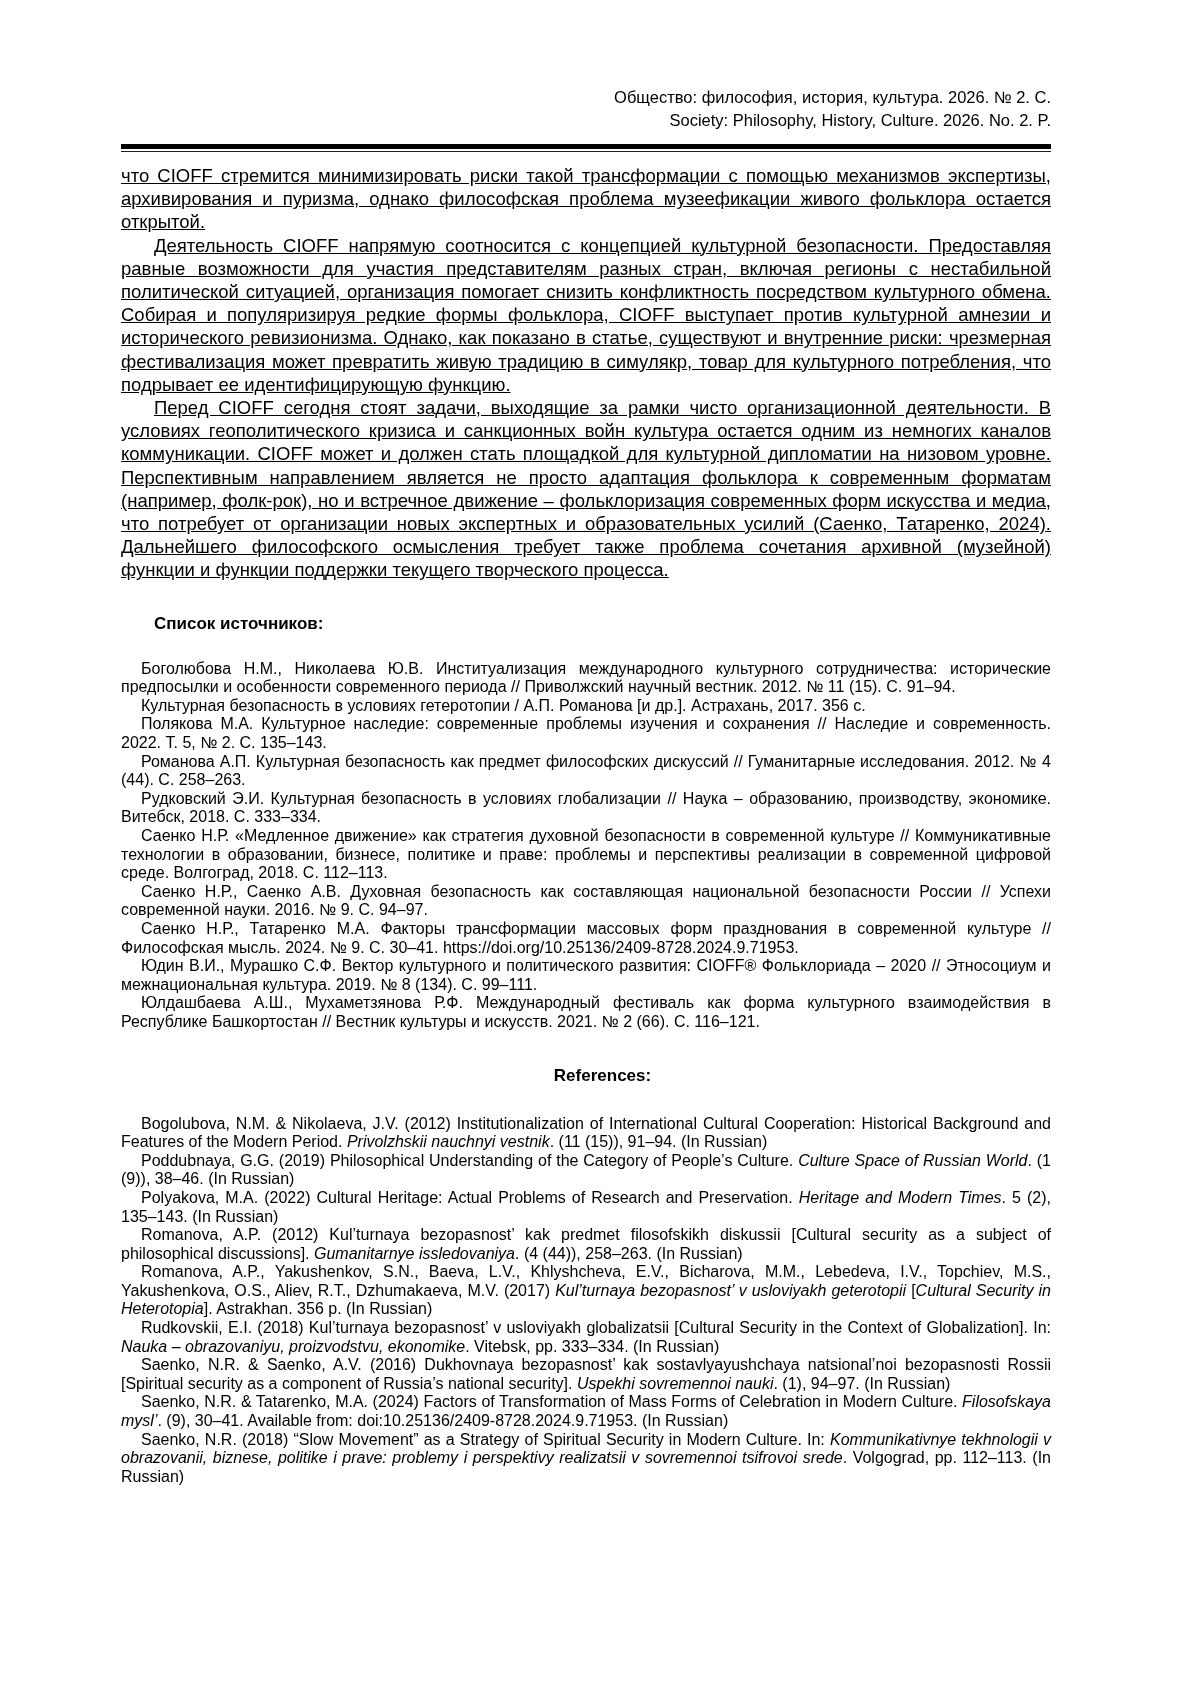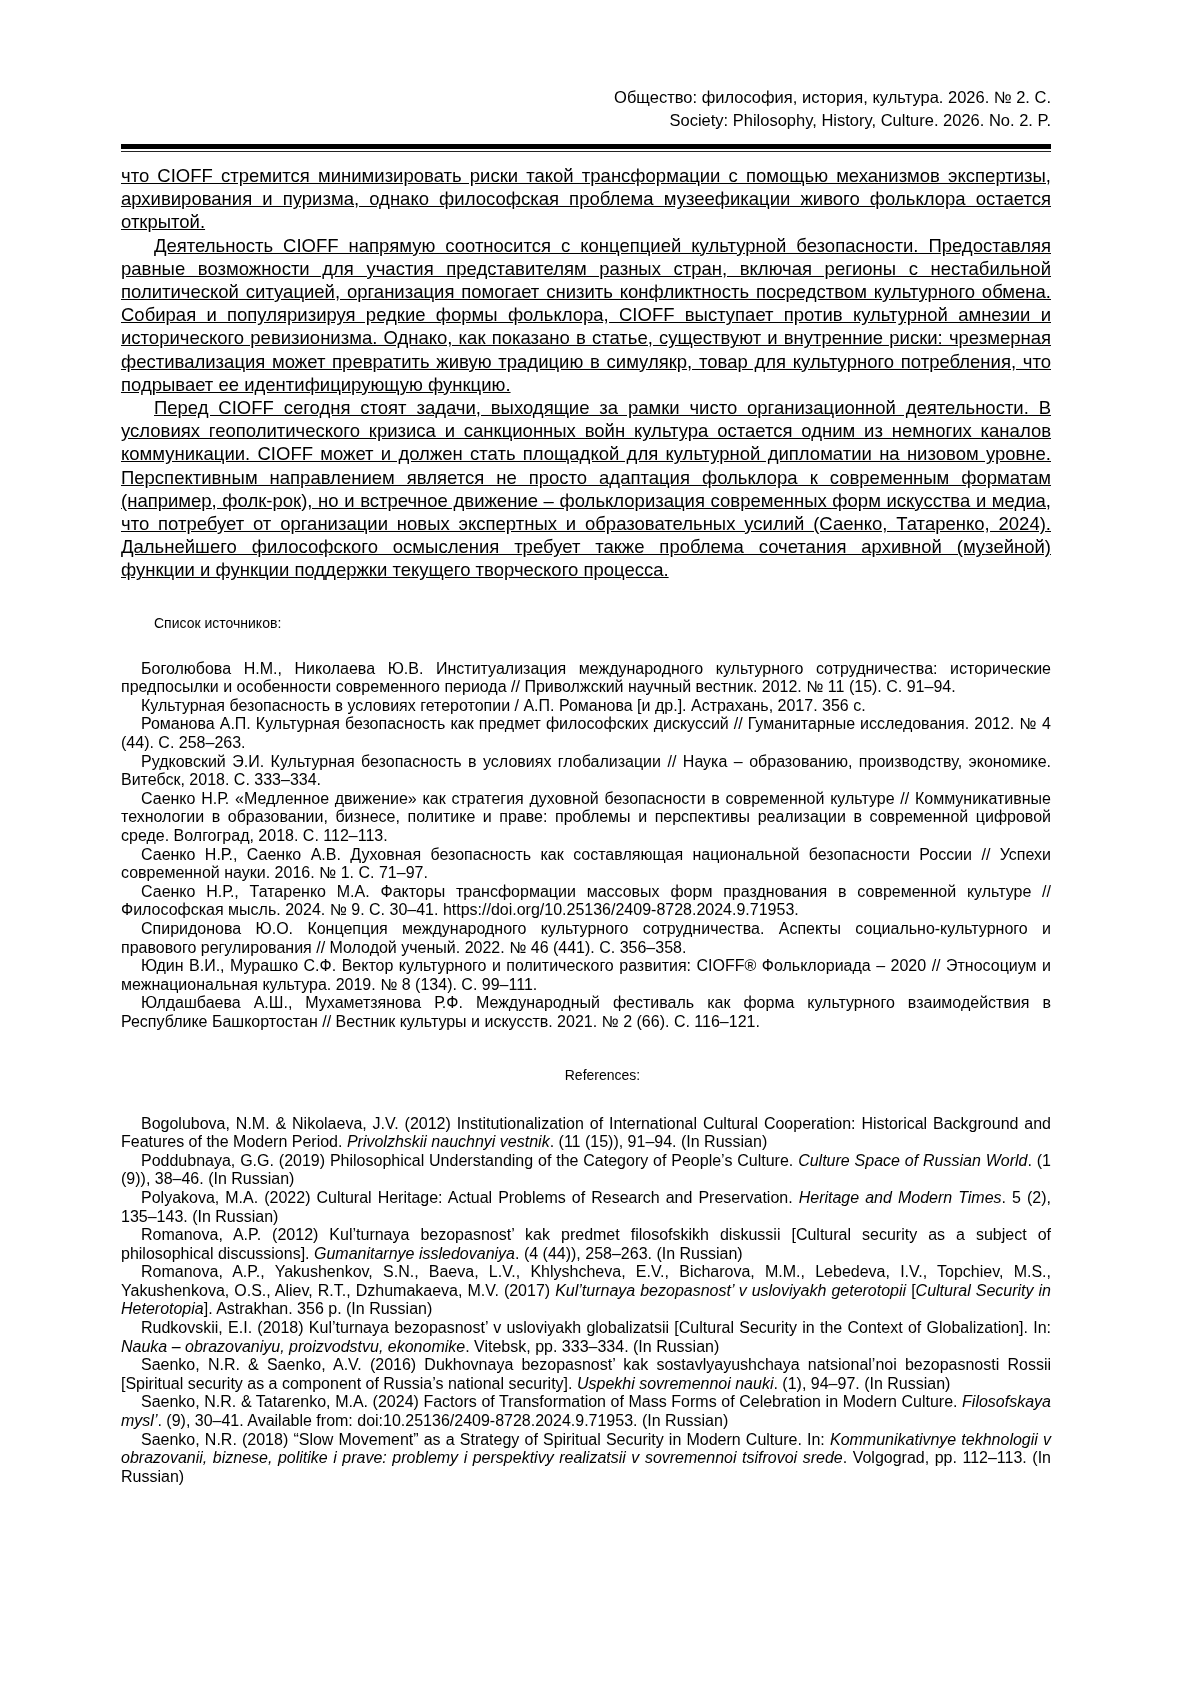--- a/index.html
+++ b/index.html
@@ -27,22 +27,22 @@
   .article-body { margin-top: 12px; text-decoration: underline; }
   .para {
     margin: 0;
     font-size: 18.5px;
     line-height: 23.2px;
     text-align: justify;
     text-indent: 33px;
   }
   .para.noindent { text-indent: 0; }
   .sec-heading {
-    font-weight: normal;
-    font-size: 14px;
+    font-weight: bold;
+    font-size: 17px;
     line-height: 23px;
     margin: 0 0 0 33px;
   }
   .sources-heading-wrap { margin-top: 30px; margin-bottom: 25px; }
   .references-heading-wrap { margin-top: 32px; margin-bottom: 28px; text-align: center; }
   .ref {
     margin: 0;
     font-size: 16px;
     line-height: 18.6px;
     text-align: justify;
@@ -69,26 +69,26 @@
     <p class="para">Перед CIOFF сегодня стоят задачи, выходящие за рамки чисто организационной деятельности. В условиях геополитического кризиса и санкционных войн культура остается одним из немногих каналов коммуникации. CIOFF может и должен стать площадкой для культурной дипломатии на низовом уровне. Перспективным направлением является не просто адаптация фольклора к современным форматам (например, фолк-рок), но и встречное движение – фольклоризация современных форм искусства и медиа, что потребует от организации новых экспертных и образовательных усилий (Саенко, Татаренко, 2024). Дальнейшего философского осмысления требует также проблема сочетания архивной (музейной) функции и функции поддержки текущего творческого процесса.</p>
   </div>
 
   <div class="sources-heading-wrap">
     <h2 class="sec-heading">Список источников:</h2>
   </div>
 
   <div>
       <p class="ref">Боголюбова Н.М., Николаева Ю.В. Институализация международного культурного сотрудничества: исторические предпосылки и особенности современного периода // Приволжский научный вестник. 2012. № 11 (15). С. 91–94.</p>
       <p class="ref">Культурная безопасность в условиях гетеротопии / А.П. Романова [и др.]. Астрахань, 2017. 356 с.</p>
+      <p class="ref">Полякова М.А. Культурное наследие: современные проблемы изучения и сохранения // Наследие и современность. 2022. Т. 5, № 2. С. 135–143.</p>
       <p class="ref">Романова А.П. Культурная безопасность как предмет философских дискуссий // Гуманитарные исследования. 2012. № 4 (44). С. 258–263.</p>
       <p class="ref">Рудковский Э.И. Культурная безопасность в условиях глобализации // Наука – образованию, производству, экономике. Витебск, 2018. С. 333–334.</p>
       <p class="ref">Саенко Н.Р. «Медленное движение» как стратегия духовной безопасности в современной культуре // Коммуникативные технологии в образовании, бизнесе, политике и праве: проблемы и перспективы реализации в современной цифровой среде. Волгоград, 2018. С. 112–113.</p>
-      <p class="ref">Саенко Н.Р., Саенко А.В. Духовная безопасность как составляющая национальной безопасности России // Успехи современной науки. 2016. № 1. С. 71–97.</p>
+      <p class="ref">Саенко Н.Р., Саенко А.В. Духовная безопасность как составляющая национальной безопасности России // Успехи современной науки. 2016. № 9. С. 94–97.</p>
       <p class="ref">Саенко Н.Р., Татаренко М.А. Факторы трансформации массовых форм празднования в современной культуре // Философская мысль. 2024. № 9. С. 30–41. https://doi.org/10.25136/2409-8728.2024.9.71953.</p>
-      <p class="ref">Спиридонова Ю.О. Концепция международного культурного сотрудничества. Аспекты социально-культурного и правового регулирования // Молодой ученый. 2022. № 46 (441). С. 356–358.</p>
       <p class="ref">Юдин В.И., Мурашко С.Ф. Вектор культурного и политического развития: CIOFF® Фольклориада – 2020 // Этносоциум и межнациональная культура. 2019. № 8 (134). С. 99–111.</p>
       <p class="ref">Юлдашбаева А.Ш., Мухаметзянова Р.Ф. Международный фестиваль как форма культурного взаимодействия в Республике Башкортостан // Вестник культуры и искусств. 2021. № 2 (66). С. 116–121.</p>
     </div>
 
   <div class="references-heading-wrap">
     <h2 class="sec-heading">References:</h2>
   </div>
 
   <div>
       <p class="ref"><span>Bogolubova, N.M. &amp; Nikolaeva, J.V. (2012) Institutionalization of International Cultural Cooperation: Historical Background and Features of the Modern Period. </span><span class="it">Privolzhskii nauchnyi vestnik</span><span>. (11 (15)), 91–94. (In Russian)</span></p>

